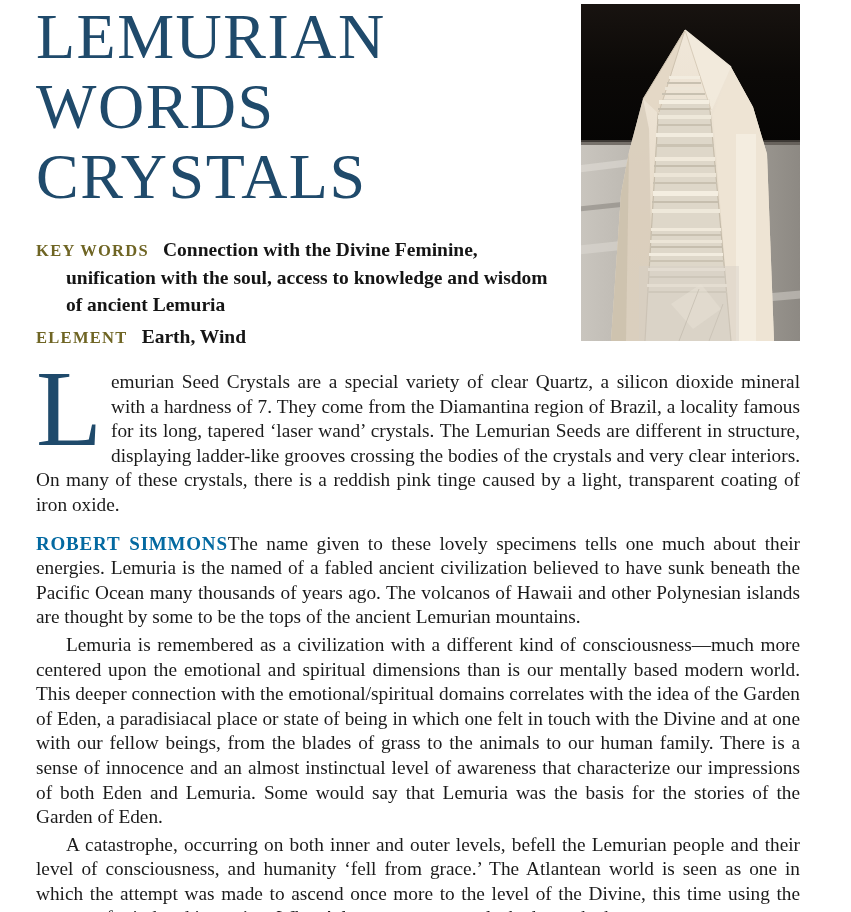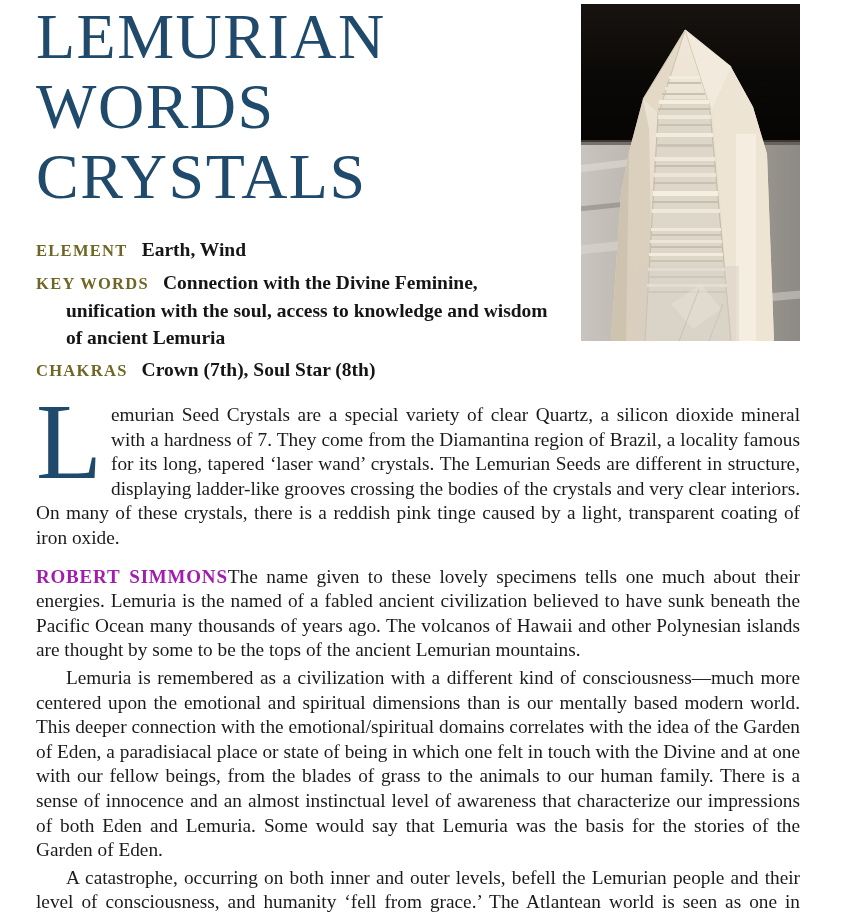--- a/index.html
+++ b/index.html
@@ -17,21 +17,21 @@
   .prop{margin:0 0 5px 0;padding-left:30px;text-indent:-30px;font-size:19.5px;line-height:27px;color:#111111;}
   .prop-label{font-weight:bold;color:#6f6524;font-size:16.5px;letter-spacing:1.3px;margin-right:14px;}
   .prop-value{font-weight:bold;color:#151515;}
 
   .bodytext{margin-top:19px;}
   .bodytext p{margin:0;font-size:19.3px;line-height:24.6px;text-align:justify;color:#1b1b1b;}
   p.intro-para{text-indent:0;}
   .dropcap{float:left;height:70px;line-height:70px;font-size:108px;color:#1f4a6b;
            margin:4px 9px 0 0;font-family:"Liberation Serif", serif;}
   p.author-para{margin-top:14px;}
-  .author-label{font-weight:bold;color:#a21caf;font-size:19px;letter-spacing:0.8px;}
+  .author-label{font-weight:bold;color:#0369a1;font-size:19px;letter-spacing:0.8px;}
   p.indent-para{margin-top:3px;text-indent:30px;}
 </style>
 </head>
 <body>
 
 <div class="page">
 
   <figure class="photo">
     <svg viewBox="0 0 219 337" xmlns="http://www.w3.org/2000/svg">
       <defs>
@@ -119,23 +119,22 @@
       <rect x="58" y="262" width="100" height="75" fill="#d5cfc6" opacity="0.45"></rect>
       <path d="M 90 300 L 120 280 L 140 305 L 112 325 Z" fill="#e7e1d6" opacity="0.5"></path>
       <line x1="98" y1="337" x2="118" y2="285" stroke="#bdb5a8" stroke-width="1" opacity="0.6"></line>
       <line x1="128" y1="337" x2="142" y2="300" stroke="#bdb5a8" stroke-width="1" opacity="0.5"></line>
     </svg>
   </figure>
 
   <h1 class="title"><span>LEMURIAN</span><br><span>WORDS CRYSTALS</span></h1>
 
   <section class="props">
+    <p class="prop"><span class="prop-label">KEY WORDS</span><span class="prop-value">Connection with the Divine Feminine, unification with the soul, access to knowledge and wisdom of ancient Lemuria</span></p>
     <p class="prop"><span class="prop-label">ELEMENT</span><span class="prop-value">Earth, Wind</span></p>
-    <p class="prop"><span class="prop-label">KEY WORDS</span><span class="prop-value">Connection with the Divine Feminine, unification with the soul, access to knowledge and wisdom of ancient Lemuria</span></p>
-    <p class="prop"><span class="prop-label">CHAKRAS</span><span class="prop-value">Crown (7th), Soul Star (8th)</span></p>
   </section>
 
   <section class="bodytext">
     <p class="intro-para"><span class="dropcap">L</span><span>emurian Seed Crystals are a special variety of clear Quartz, a silicon dioxide mineral with a hardness of 7. They come from the Diamantina region of Brazil, a locality famous for its long, tapered ‘laser wand’ crystals. The Lemurian Seeds are different in structure, displaying ladder-like grooves crossing the bodies of the crystals and very clear interiors. On many of these crystals, there is a reddish pink tinge caused by a light, transparent coating of iron oxide.</span></p>
 
     <p class="author-para"><span class="author-label">ROBERT SIMMONS</span><span>The name given to these lovely specimens tells one much about their energies. Lemuria is the named of a fabled ancient civilization believed to have sunk beneath the Pacific Ocean many thousands of years ago. The volcanos of Hawaii and other Polynesian islands are thought by some to be the tops of the ancient Lemurian mountains.</span></p>
 
     <p class="indent-para">Lemuria is remembered as a civilization with a different kind of consciousness—much more centered upon the emotional and spiritual dimensions than is our mentally based modern world. This deeper connection with the emotional/spiritual domains correlates with the idea of the Garden of Eden, a paradisiacal place or state of being in which one felt in touch with the Divine and at one with our fellow beings, from the blades of grass to the animals to our human family. There is a sense of innocence and an almost instinctual level of awareness that characterize our impressions of both Eden and Lemuria. Some would say that Lemuria was the basis for the stories of the Garden of Eden.</p>
 
     <p class="indent-para">A catastrophe, occurring on both inner and outer levels, befell the Lemurian people and their level of consciousness, and humanity ‘fell from grace.’ The Atlantean world is seen as one in which the attempt was made to ascend once more to the level of the Divine, this time using the powers of mind and invention. What Atlantean awareness lacked was the heart</p>

